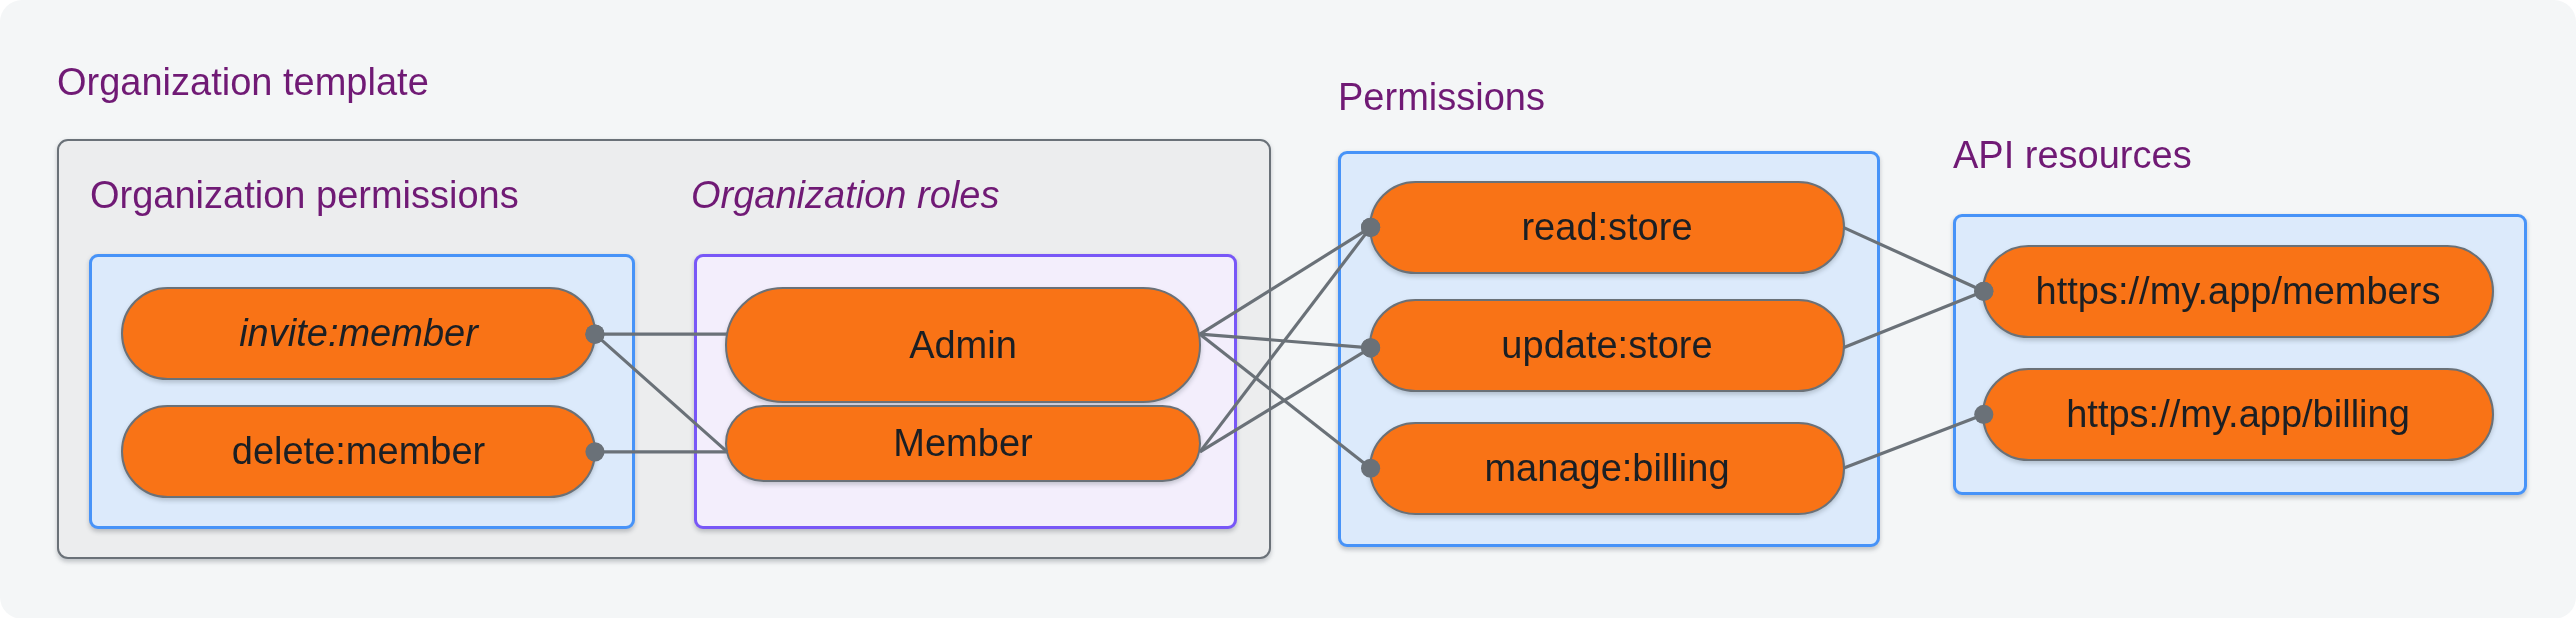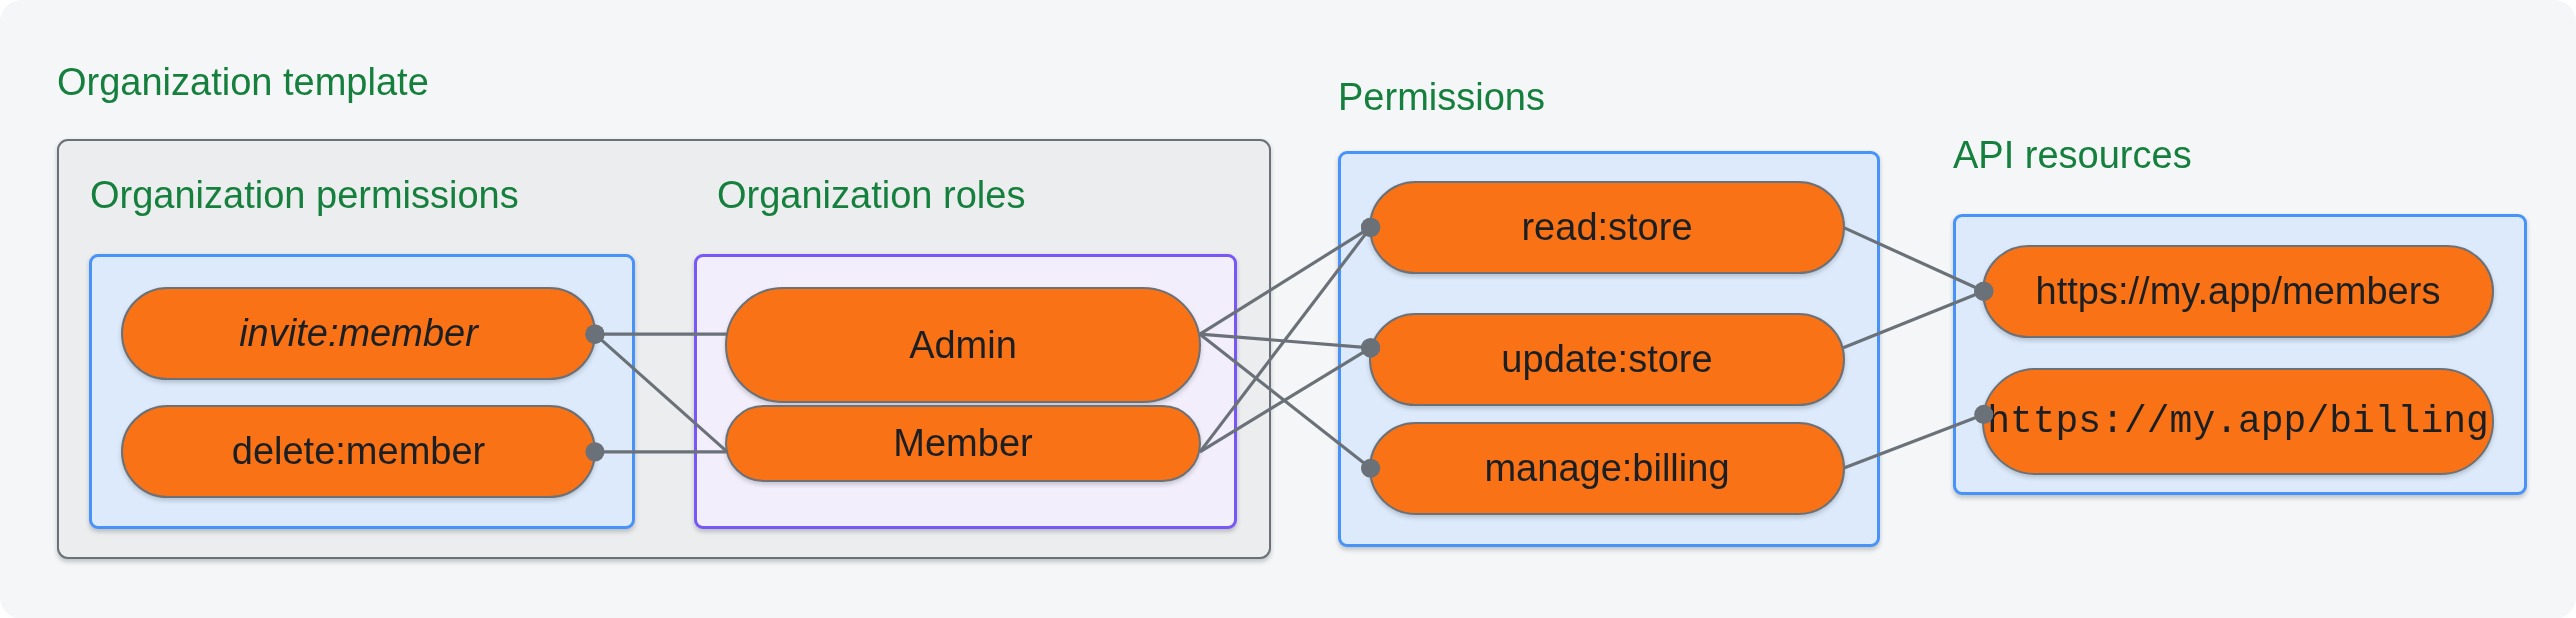--- a/index.html
+++ b/index.html
@@ -7,21 +7,21 @@
     width: 2576px; height: 619px;
     font-family: "Liberation Sans", "DejaVu Sans", sans-serif;
     position: relative; overflow: hidden;
   }
   .surface {
     position: absolute; left: 0; top: 0; width: 2576px; height: 619px;
     background: #F4F6F7; border-radius: 22px;
   }
   .title {
     position: absolute;
-    font-size: 38px; font-weight: 500; color: #15803d;
+    font-size: 38px; font-weight: 500; color: #701a75;
     white-space: nowrap; line-height: 1.1;
   }
   .box {
     position: absolute; box-sizing: border-box;
     border-radius: 9px;
     box-shadow: 0 2.7px 4.6px rgba(60,70,80,0.28);
   }
   .box-outer  { background: #ECEDEE; border: 2.7px solid #6A7178; border-radius: 11px; }
   .box-blue   { background: #DCEAFB; border: 3.7px solid #4793F8; }
   .box-purple { background: #F3EEFC; border: 3.7px solid #7857F7; }
@@ -33,39 +33,39 @@
     box-shadow: 0 2.7px 4.6px rgba(60,70,80,0.25);
   }
   #connector-layer {
     position: absolute; left: 0; top: 0; width: 2576px; height: 619px;
     pointer-events: none;
   }
 
   
   #org-template-title     { left: 57px;   top: 62px;  }
   #org-permissions-title  { left: 90px;   top: 175px; }
-  #org-roles-title        { left: 717px;  top: 175px; }
+  #org-roles-title        { left: 691px;  top: 175px; font-style: italic; }
   #permissions-title      { left: 1338px; top: 77px;  }
   #api-resources-title    { left: 1953px; top: 135px; }
 
   #org-template-box    { left: 57px;   top: 139px; width: 1214px; height: 420px; }
   #org-permissions-box { left: 89px;   top: 254px; width: 546px;  height: 275px; }
   #org-roles-box       { left: 694px;  top: 254px; width: 543px;  height: 275px; }
   #permissions-box     { left: 1338px; top: 151px; width: 542px;  height: 396px; }
   #api-resources-box   { left: 1953px; top: 214px; width: 574px;  height: 281px; }
 
   #pill-invite  { left: 121px;  top: 287px; width: 475px; height: 93px; font-style: italic; }
   #pill-delete  { left: 121px;  top: 405px; width: 475px; height: 93px; text-align: right; }
   #pill-admin   { left: 725px;  top: 287px; width: 476px; height: 116px; }
   #pill-member  { left: 725px;  top: 405px; width: 476px; height: 77px; }
   #pill-read    { left: 1369px; top: 181px; width: 476px; height: 93px; }
-  #pill-update  { left: 1369px; top: 313px; width: 476px; height: 93px; }
+  #pill-update  { left: 1369px; top: 299px; width: 476px; height: 93px; }
   #pill-manage  { left: 1369px; top: 422px; width: 476px; height: 93px; }
   #pill-members-api { left: 1982px; top: 245px; width: 512px; height: 93px; }
-  #pill-billing-api { left: 1982px; top: 368px; width: 512px; height: 107px; font-family: Liberation Mono, monospace; }
+  #pill-billing-api { left: 1982px; top: 368px; width: 512px; height: 93px; }
 </style>
 </head>
 <body>
 
 <div class="surface"></div>
 
 <div class="title" id="org-template-title">Organization template</div>
 
 <div class="box box-outer" id="org-template-box"></div>
 

